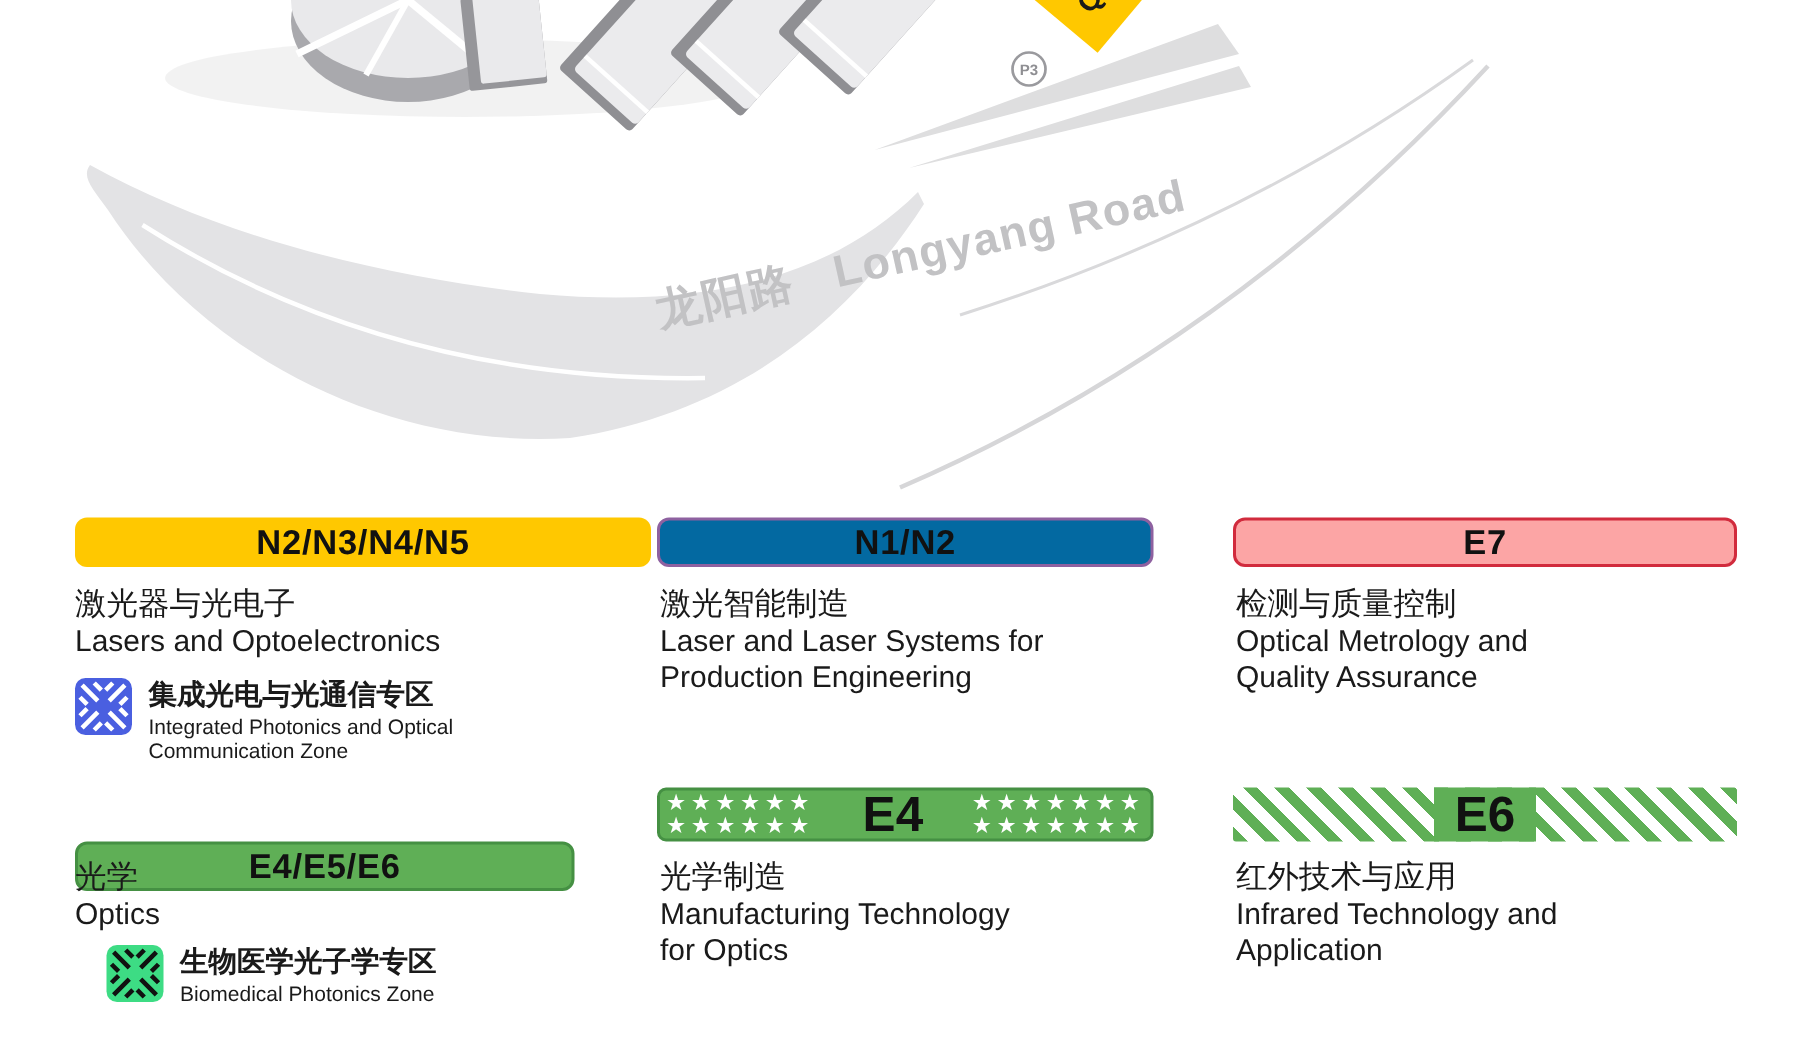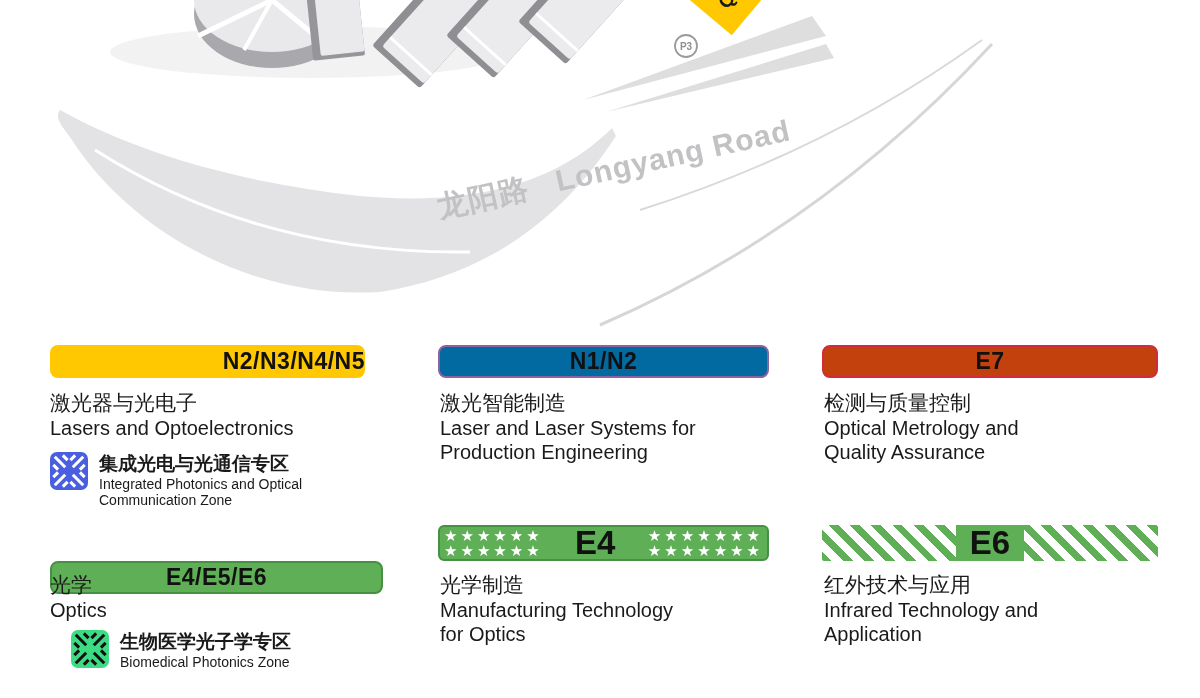--- a/index.html
+++ b/index.html
@@ -21,21 +21,21 @@
   .road-label .zh{margin-right:28px;}
   
   .bar{
     position:absolute;height:33px;border-radius:8px;
     display:flex;align-items:center;justify-content:center;
     font-size:23px;font-weight:bold;color:#111;letter-spacing:0.5px;
     box-sizing:border-box;
   }
   .bar-yellow{background:#FFC800;}
   .bar-purple{background:#0369a1;border:2px solid #8e61a0;}
-  .bar-red{background:#c2410c;border:2px solid #d12b3d;}
+  .bar-red{background:#fca5a5;border:2px solid #d12b3d;}
   .bar-green{background:#5FAF56;border:2px solid #459043;margin-top:34px;}
   .txt{position:absolute;line-height:24px;}
   .txt .zh{font-size:21px;font-weight:500;display:block;line-height:26px;}
   .txt .en{font-size:20px;font-weight:400;display:block;line-height:24px;}
   .zone{position:absolute;display:flex;align-items:flex-start;}
   .zone-icon{width:38px;height:38px;border-radius:7px;flex:0 0 auto;}
   .zone-blue{background:#4A5FE0;}
   .zone-green{background:#3DDC84;}
   .zone-texts{margin-left:11px;}
   .zone-zh{font-size:19px;font-weight:bold;line-height:24px;display:block;}
@@ -129,21 +129,21 @@
         <path d="M-25,-16 L31,-16" stroke="#ffffff" stroke-width="3"></path>
       </g>
     </g>
   </svg>
 
   <div class="road-label">
     <span class="zh">龙阳路</span><span class="en">Longyang Road</span>
   </div>
 </div>
 
-<div class="bar bar-yellow" style="left:50px;top:345px;width:315px;justify-content:flex-end;">
+<div class="bar bar-yellow" style="left:50px;top:345px;width:384px;">
   <span>N2/N3/N4/N5</span>
 </div>
 <div class="bar bar-purple" style="left:438px;top:345px;width:331px;">
   <span>N1/N2</span>
 </div>
 <div class="bar bar-red" style="left:822px;top:345px;width:336px;">
   <span>E7</span>
 </div>
 
 <div class="txt" style="left:50px;top:390px;">

